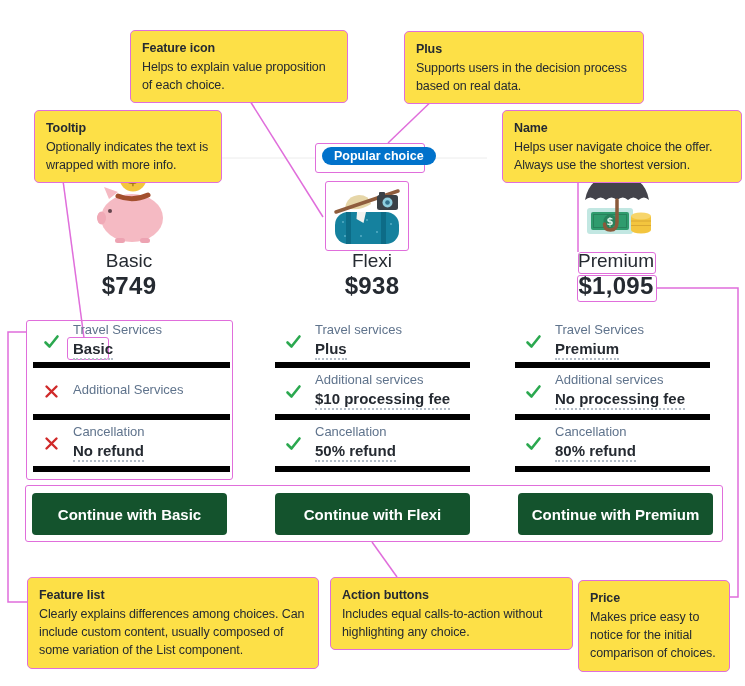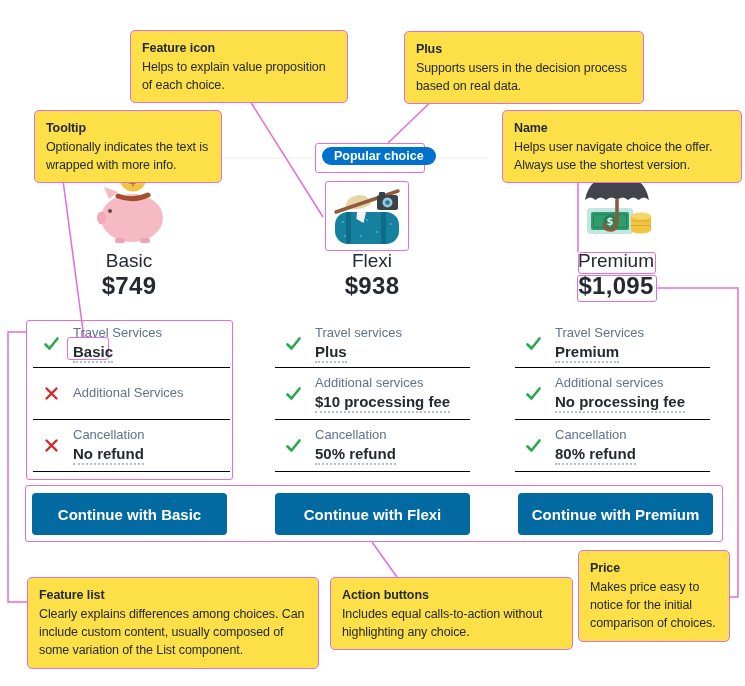--- a/index.html
+++ b/index.html
@@ -27,33 +27,33 @@
     background:#0172cb;color:#fff;font-size:12.5px;font-weight:bold;
     display:inline-flex;align-items:center;justify-content:center;white-space:nowrap;
   }
 
   .col-icon{position:absolute;}
   .col-name{position:absolute;top:250px;width:200px;text-align:center;font-size:19px;color:#252a31;}
   .col-price{position:absolute;top:272px;width:200px;text-align:center;font-size:24px;font-weight:bold;color:#252a31;letter-spacing:.3px;}
 
   
   .flist{position:absolute;top:320px;}
-  .f-row{display:flex;align-items:center;gap:13px;height:52px;border-bottom:1px solid #000000;padding-left:10px;}
+  .f-row{display:flex;align-items:center;gap:13px;height:52px;border-bottom:6px solid #000000;padding-left:10px;}
   .f-row:first-child{height:48px;}
   .f-ic{width:17px;height:17px;flex:0 0 17px;display:inline-flex;}
   .f-col{display:flex;flex-direction:column;}
   .f-label{font-size:13px;color:#5f738c;margin-bottom:3px;}
   .f-value{font-size:15px;font-weight:bold;color:#252a31;align-self:flex-start;border-bottom:2px dotted #b4bec9;padding-bottom:1px;cursor:help;}
   .f-row .icon-cross{display:none;}
   .f-row[data-state="excluded"] .icon-cross{display:inline;}
 
   
   .cta{
     position:absolute;top:493px;width:195px;height:42px;border:none;border-radius:4px;
-    background:#0369a1;color:#fff;font-size:15px;font-weight:bold;
+    background:#14532d;color:#fff;font-size:15px;font-weight:bold;
     font-family:"Liberation Sans","DejaVu Sans",sans-serif;cursor:pointer;
   }
 </style>
 </head>
 <body>
 
 <div class="canvas">
 
   <svg class="lines" viewBox="0 0 745 686">
     <path d="M218 158 H487" stroke="#ececec" stroke-width="1" fill="none"></path>
@@ -257,18 +257,18 @@
     <div class="c-body">Helps user navigate choice the offer. Always use the shortest version.</div>
   </div>
   <div class="callout" style="left:27px;top:577px;width:292px;">
     <div class="c-title">Feature list</div>
     <div class="c-body">Clearly explains differences among choices. Can include custom content, usually composed of some variation of the List component.</div>
   </div>
   <div class="callout" style="left:330px;top:577px;width:243px;">
     <div class="c-title">Action buttons</div>
     <div class="c-body">Includes equal calls-to-action without highlighting any choice.</div>
   </div>
-  <div class="callout" style="left:578px;top:550px;width:152px;">
+  <div class="callout" style="left:578px;top:580px;width:152px;">
     <div class="c-title">Price</div>
     <div class="c-body">Makes price easy to notice for the initial comparison of choices.</div>
   </div>
 
 </div>
 
 </body></html>

